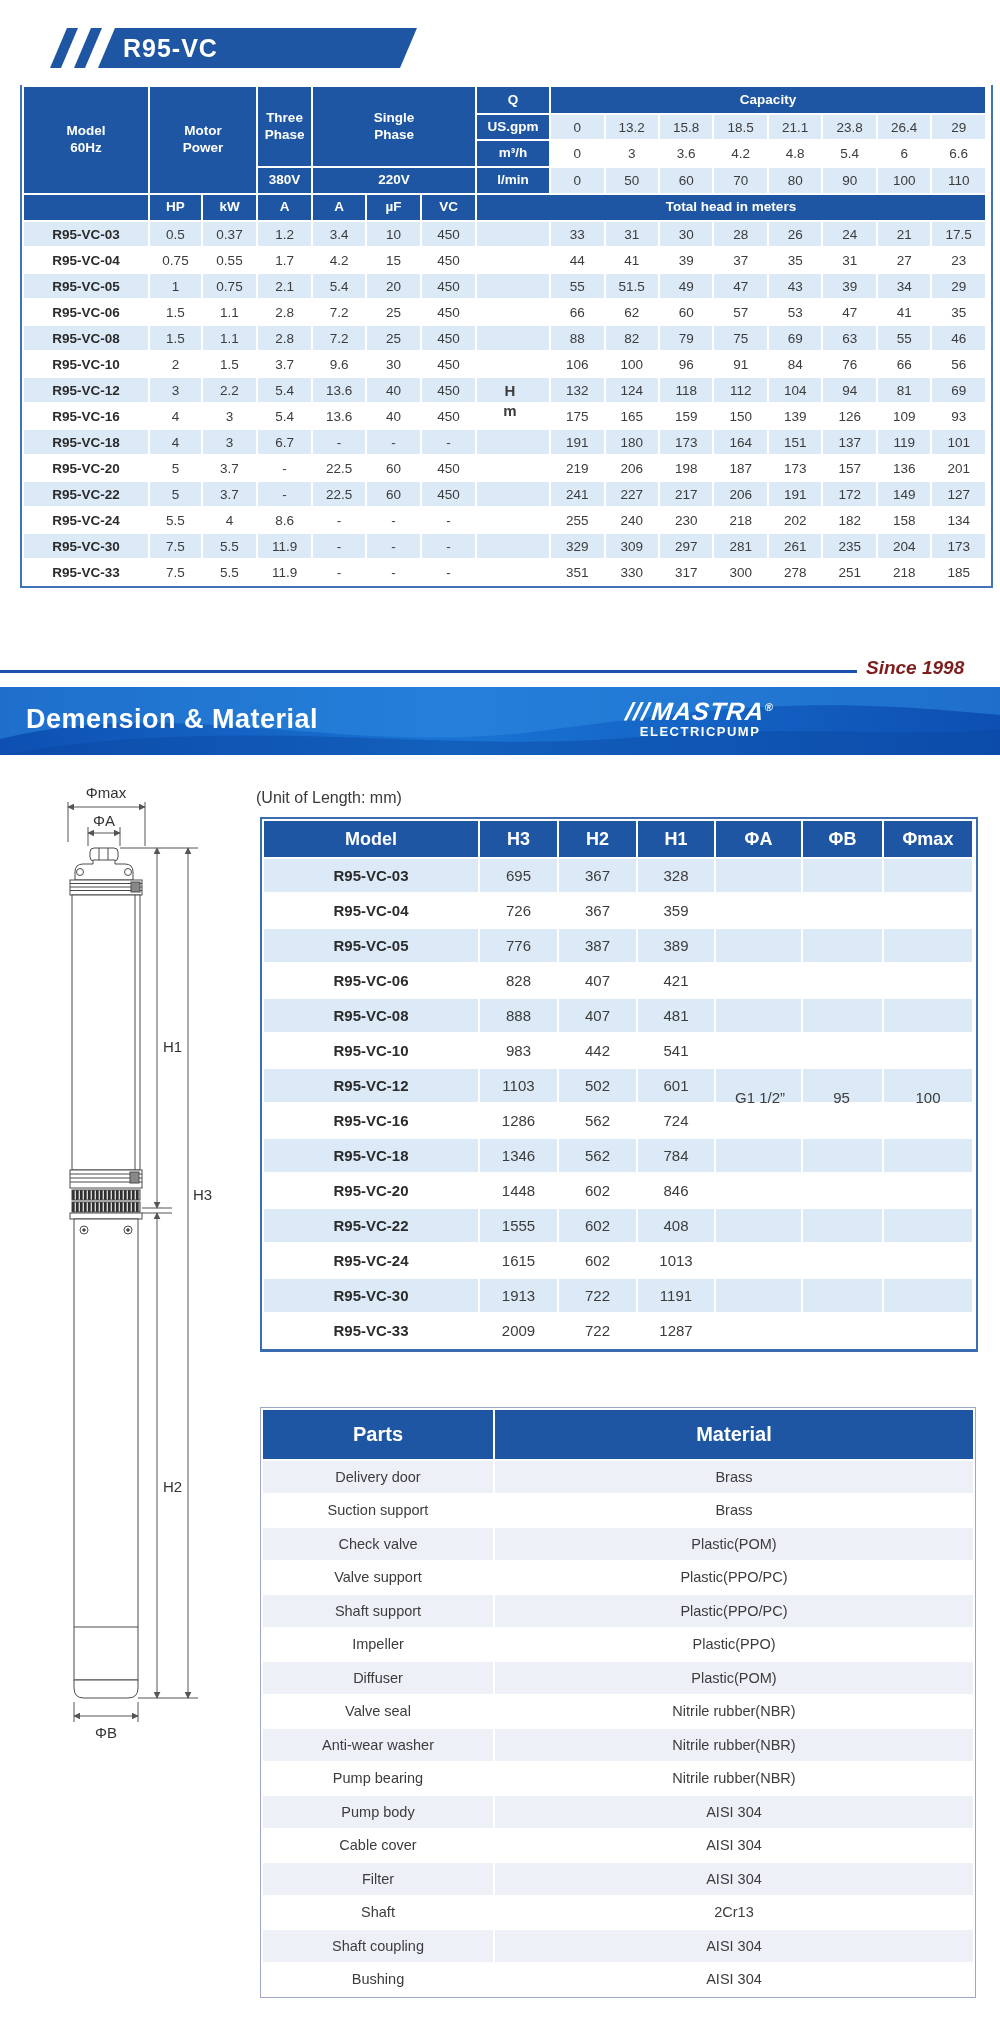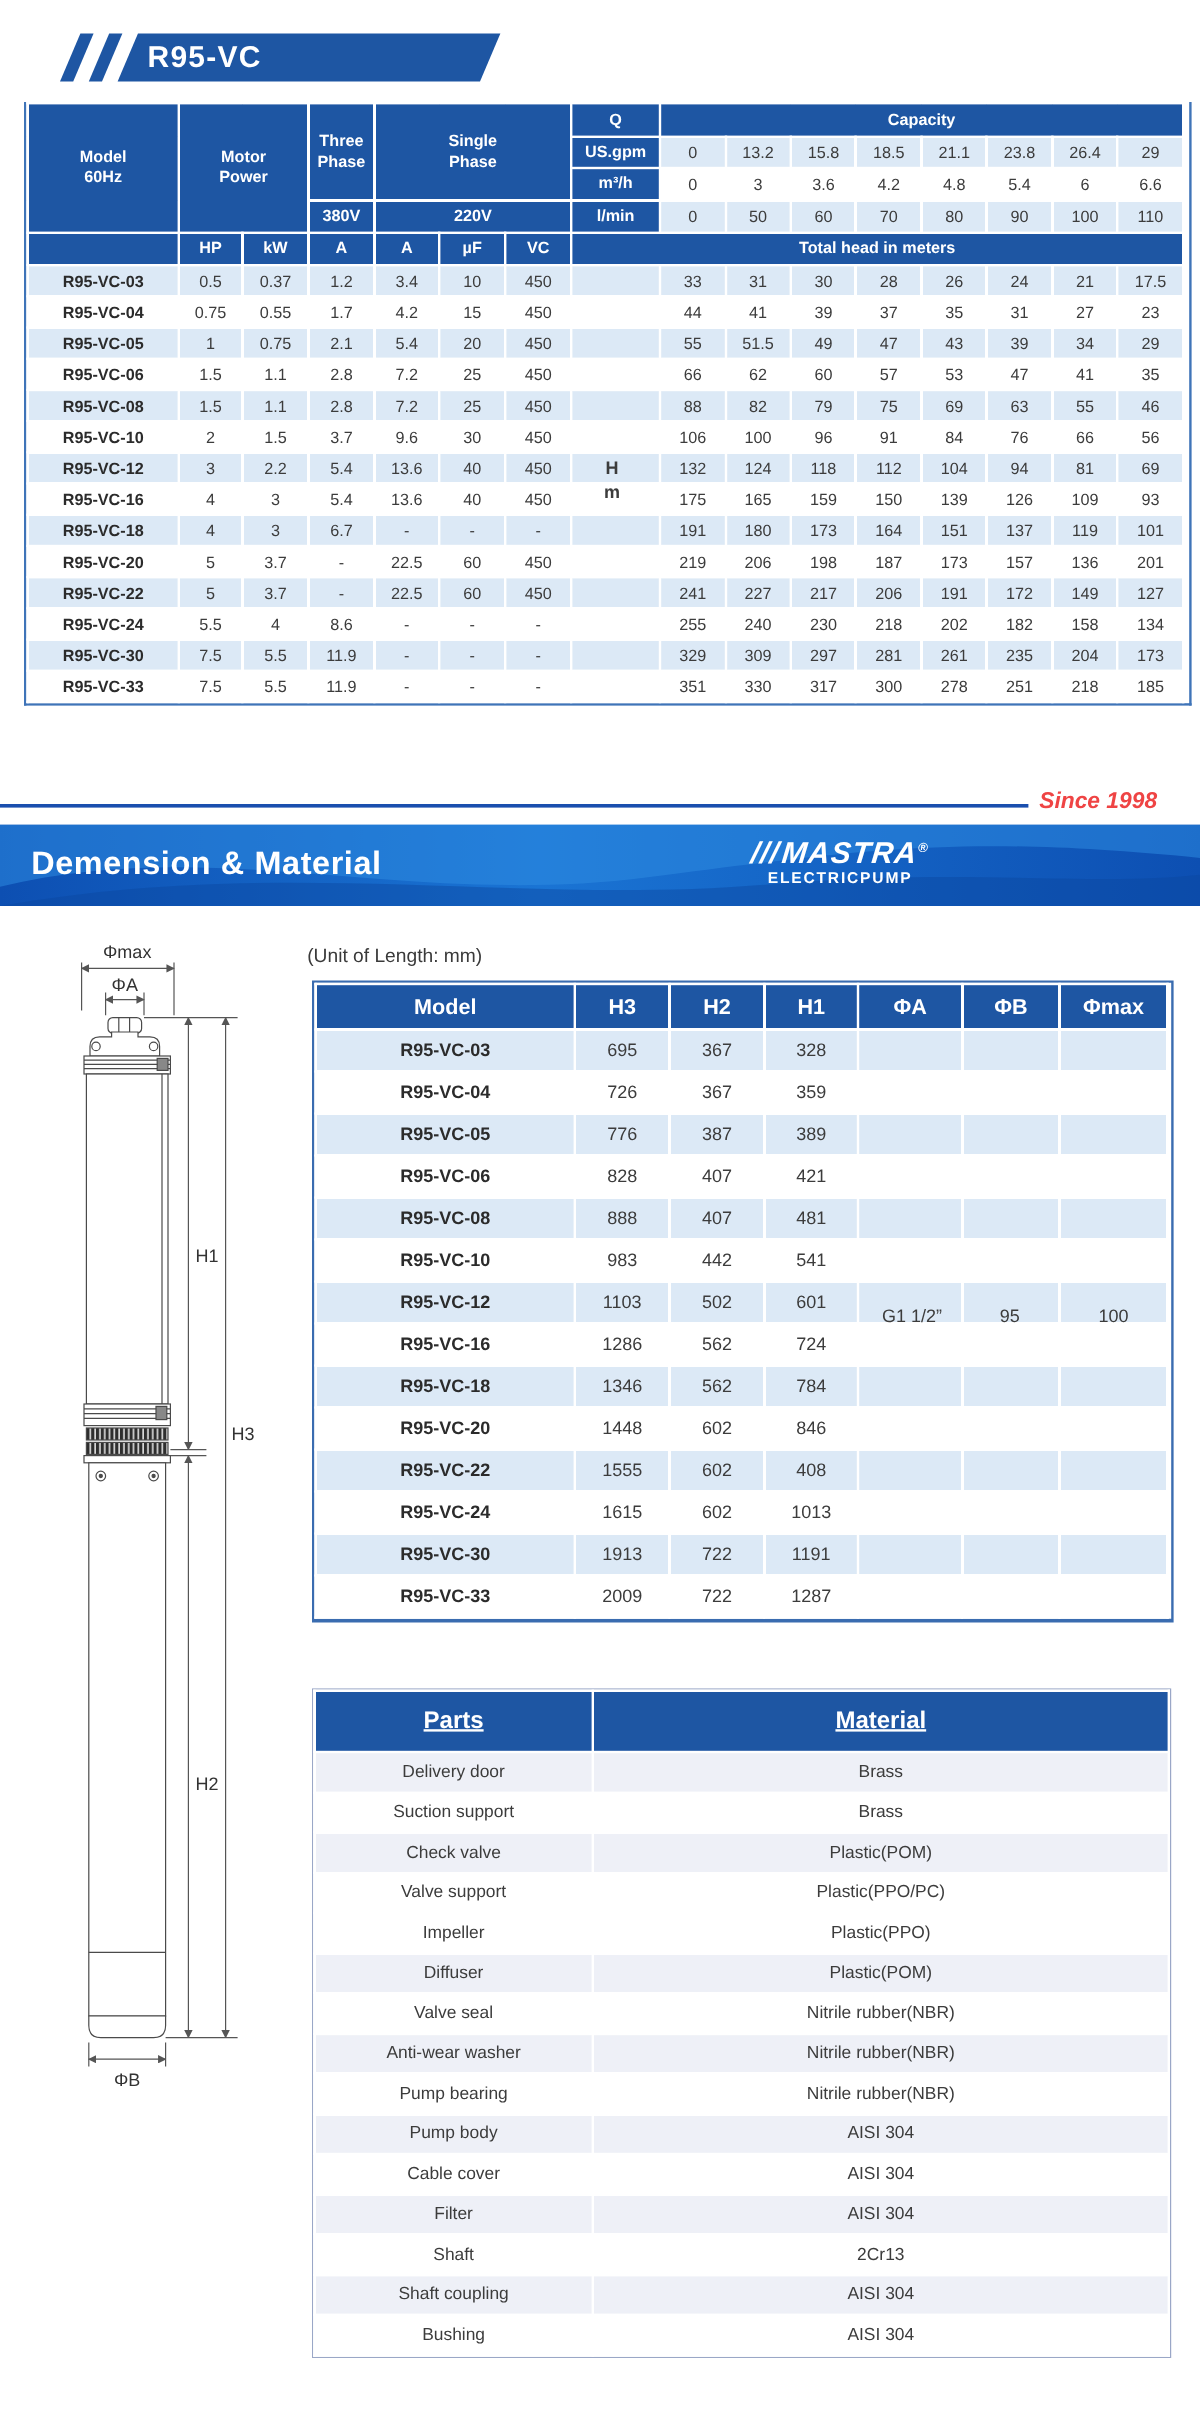--- a/index.html
+++ b/index.html
@@ -31,21 +31,21 @@
   tr.odd td{background:#dce9f6;}
   tr.even td{background:#ffffff;}
   td.lt{background:#dce9f6;}
   td.wt{background:#ffffff;}
   .hm-overlay{position:absolute;left:473px;top:381px;width:74px;text-align:center;
               font-size:15px;font-weight:bold;color:#3c3c3c;line-height:20px;white-space:pre-line;}
 
   
   .since-line{position:absolute;left:0;top:670px;width:857px;height:3px;background:#1a4fae;}
   .since-text{position:absolute;left:866px;top:657px;font-size:19px;font-weight:bold;
-              font-style:italic;color:#ef4444;}
+              font-style:italic;color:#7f1d1d;}
 
   
   .band{position:absolute;left:0;top:687px;width:812px;height:68px;}
   .band svg{position:absolute;left:0;top:0;}
   .band-title{position:absolute;left:26px;top:17px;font-size:27px;font-weight:bold;color:#fff;
               letter-spacing:0.5px;}
   .band-logo{position:absolute;right:38px;top:7px;text-align:center;color:#fff;}
   .logo-row{font-size:25px;font-weight:bold;font-style:italic;line-height:26px;letter-spacing:1px;
             transform:skewX(-6deg);}
   .logo-slashes{margin-right:2px;}
@@ -61,21 +61,21 @@
   table.dim th{background:#1e56a3;color:#fff;font-weight:bold;font-size:18px;height:36px;}
   table.dim tbody tr{height:35px;}
   table.dim td{font-size:15px;color:#3c3c3c;}
   table.dim td.model{font-weight:bold;color:#2b2b2b;font-size:15px;}
   .dim-merge{position:absolute;text-align:center;font-size:15px;color:#3c3c3c;height:18px;line-height:18px;}
 
   
   .parts-wrap{position:absolute;left:260px;top:1407px;width:714px;border:1px solid #9aa7c7;}
   table.parts{table-layout:fixed;width:712px;border-collapse:collapse;}
   table.parts th,table.parts td{border:2px solid #fff;padding:0;text-align:center;overflow:hidden;}
-  table.parts th{background:#1e56a3;color:#fff;font-weight:bold;font-size:20px;height:49px;text-decoration:underline;}
+  table.parts th{background:#1e56a3;color:#fff;font-weight:bold;font-size:20px;height:49px;}
   table.parts tbody tr{height:33.5px;}
   table.parts td{font-size:14.5px;color:#3c3c3c;}
   tr.podd td{background:#eef0f7;}
   tr.peven td{background:#ffffff;}
 
   
   .pump-svg{position:absolute;left:20px;top:780px;}
   .dimtext{font-family:"Liberation Sans",sans-serif;font-size:15px;fill:#333;}
 </style>
 </head>
@@ -717,20 +717,24 @@
             <td>Brass</td>
           </tr>
           <tr class="podd">
             <td>Check valve</td>
             <td>Plastic(POM)</td>
           </tr>
           <tr class="peven">
             <td>Valve support</td>
             <td>Plastic(PPO/PC)</td>
           </tr>
+          <tr class="podd">
+            <td>Shaft support</td>
+            <td>Plastic(PPO/PC)</td>
+          </tr>
           <tr class="peven">
             <td>Impeller</td>
             <td>Plastic(PPO)</td>
           </tr>
           <tr class="podd">
             <td>Diffuser</td>
             <td>Plastic(POM)</td>
           </tr>
           <tr class="peven">
             <td>Valve seal</td>

